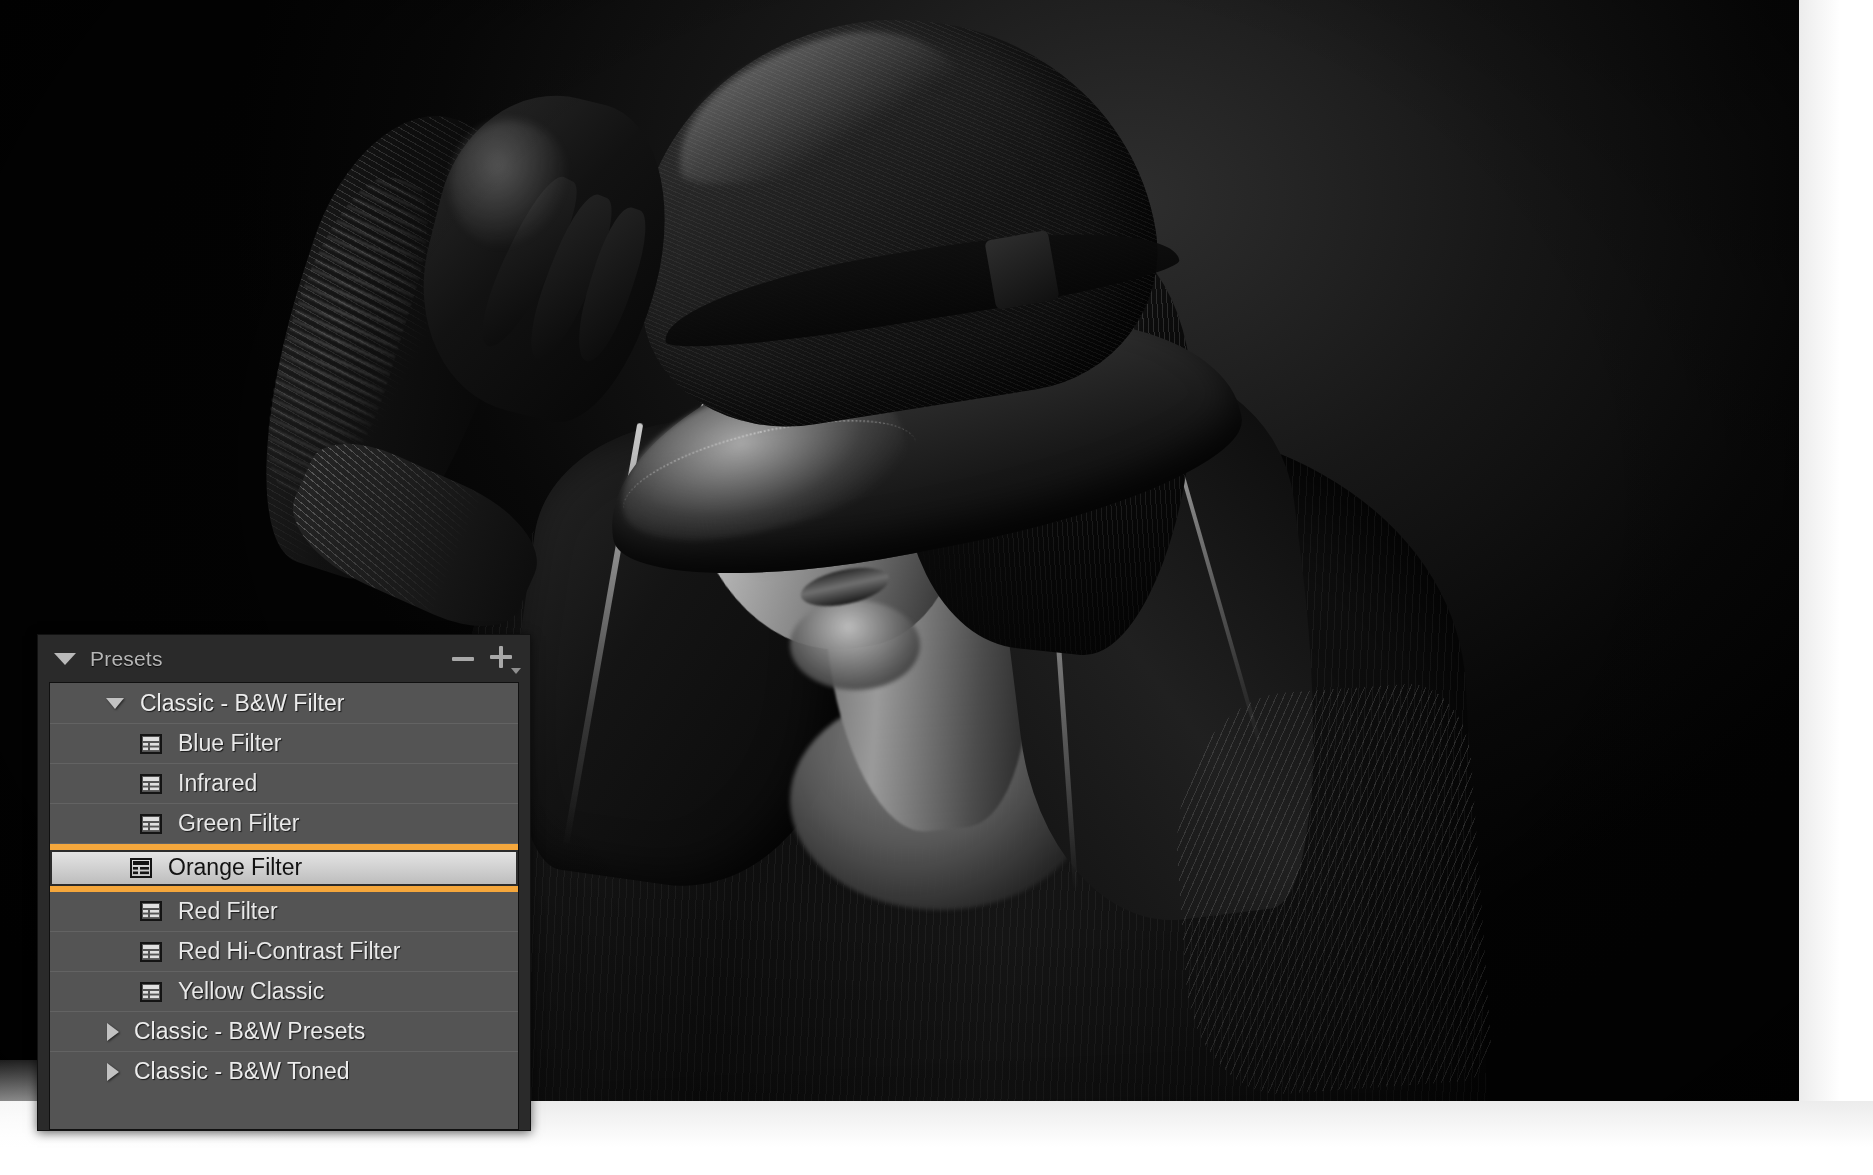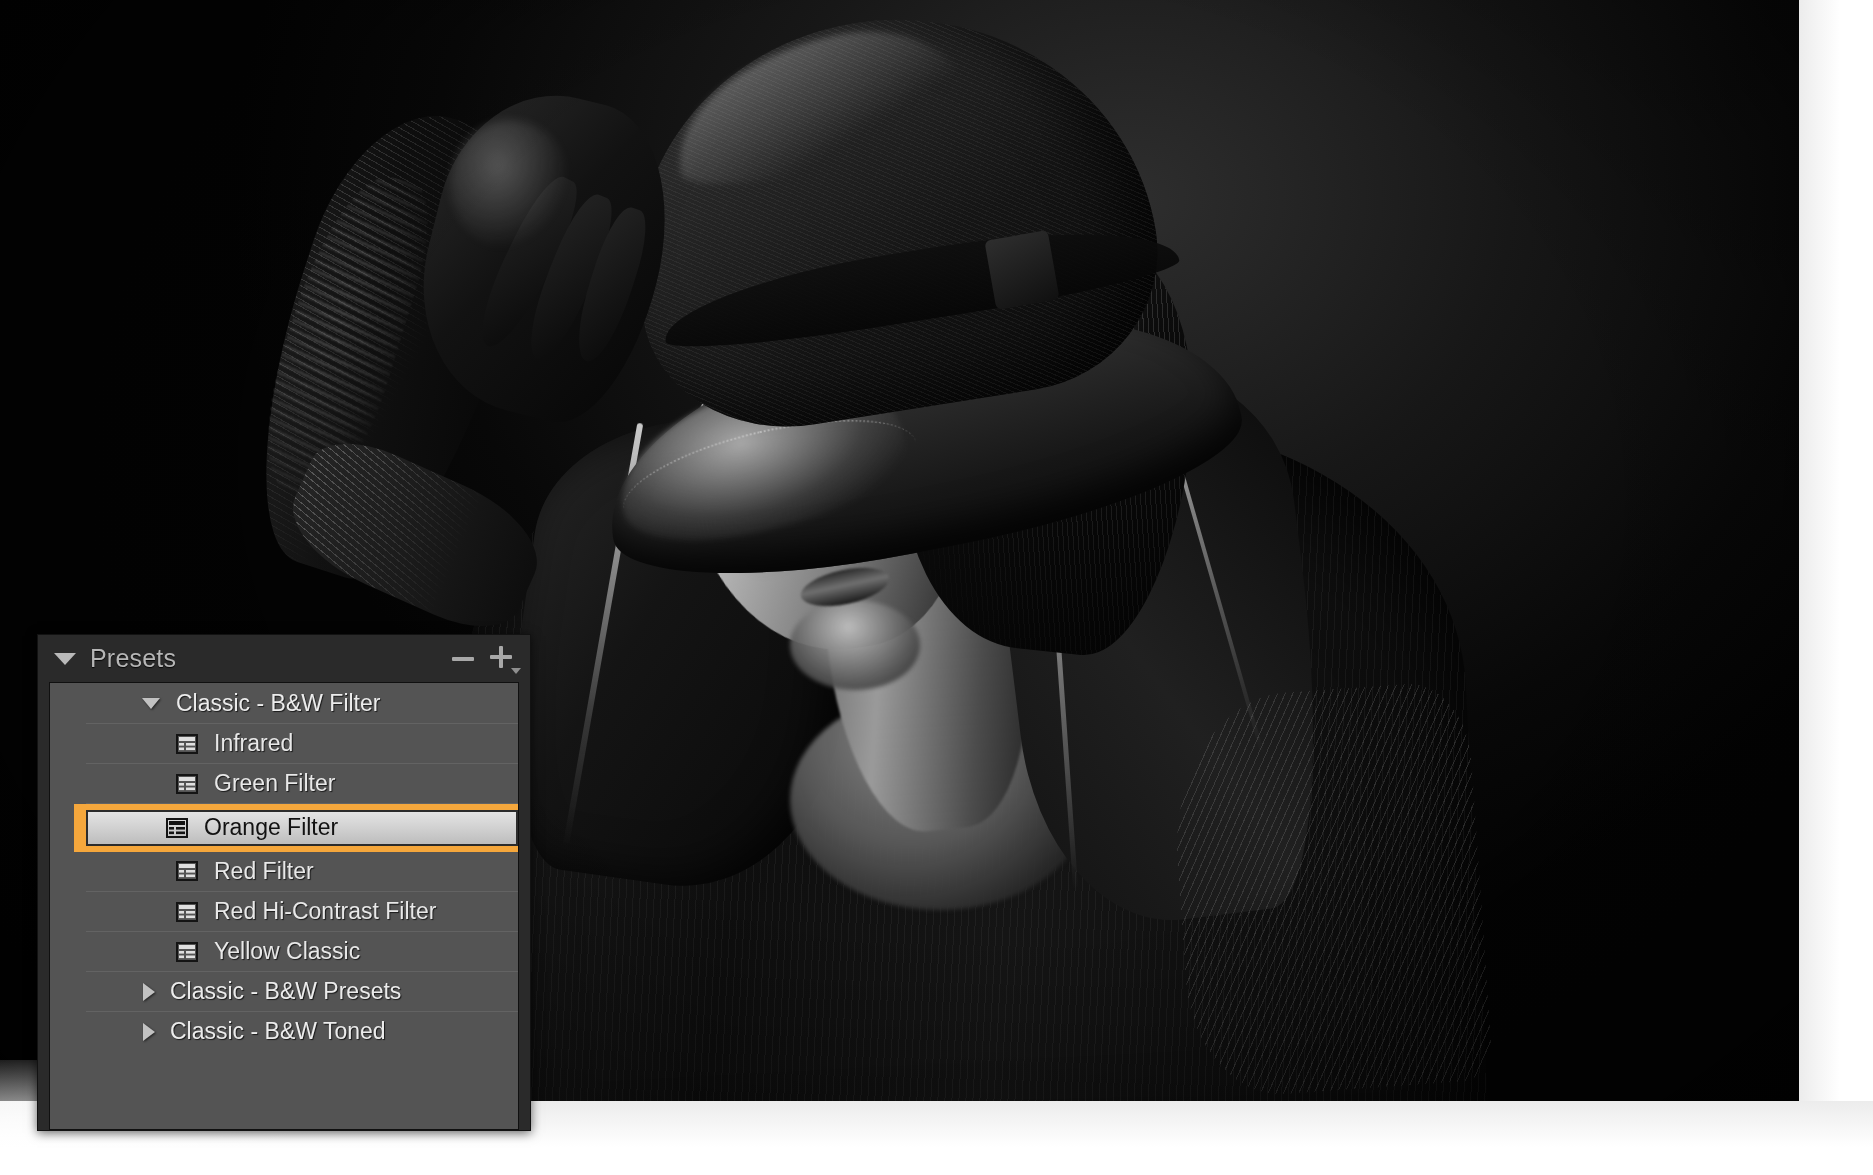--- a/index.html
+++ b/index.html
@@ -368,21 +368,21 @@
   .disclosure-tri {
     width: 0; height: 0;
     border-left: 11px solid transparent;
     border-right: 11px solid transparent;
     border-top: 12px solid #b9b9b9;
     margin-right: 14px;
     flex: 0 0 auto;
   }
   .panel-title {
     color: #b6b6b6;
-    font-size: 25px;
+    font-size: 21px;
     letter-spacing: .2px;
     text-shadow: 0 1px 1px rgba(0,0,0,.85);
     flex: 1 1 auto;
   }
   .hdr-btns { display: flex; align-items: center; gap: 16px; }
   .minus-btn {
     width: 22px; height: 22px;
     position: relative;
     cursor: pointer;
   }
@@ -427,21 +427,20 @@
   .list-wrap {
     position: absolute;
     left: 11px;
     top: 47px;
     right: 11px;
     bottom: 0;
     background: #545454;
     border: 1px solid #101010;
     box-sizing: border-box;
     overflow: hidden;
-    padding-left: 36px;
   }
 
   .row {
     height: 40px;
     display: flex;
     align-items: center;
     box-sizing: border-box;
     border-top: 1px solid rgba(255,255,255,.09);
     position: relative;
   }
@@ -591,20 +590,31 @@
     </div>
   </div>
 
   <div class="list-wrap">
 
     <div class="row row-group">
       <span class="tri-open"></span>
       <span class="row-label">Classic - B&amp;W Filter</span>
     </div>
 
+    <div class="row row-preset">
+      <svg class="table-icon" viewBox="0 0 22 20">
+        <rect x="1" y="1" width="20" height="18" fill="none" stroke="#141414" stroke-width="2"></rect>
+        <rect x="3" y="3" width="16" height="4" fill="#e0e0e0"></rect>
+        <rect x="3" y="9" width="5" height="2.6" fill="#e0e0e0"></rect>
+        <rect x="10" y="9" width="9" height="2.6" fill="#e0e0e0"></rect>
+        <rect x="3" y="13.5" width="5" height="2.6" fill="#e0e0e0"></rect>
+        <rect x="10" y="13.5" width="9" height="2.6" fill="#e0e0e0"></rect>
+      </svg>
+      <span class="row-label">Blue Filter</span>
+    </div>
 
 
     <div class="row row-preset">
       <svg class="table-icon" viewBox="0 0 22 20">
         <rect x="1" y="1" width="20" height="18" fill="none" stroke="#141414" stroke-width="2"></rect>
         <rect x="3" y="3" width="16" height="4" fill="#e0e0e0"></rect>
         <rect x="3" y="9" width="5" height="2.6" fill="#e0e0e0"></rect>
         <rect x="10" y="9" width="9" height="2.6" fill="#e0e0e0"></rect>
         <rect x="3" y="13.5" width="5" height="2.6" fill="#e0e0e0"></rect>
         <rect x="10" y="13.5" width="9" height="2.6" fill="#e0e0e0"></rect>

